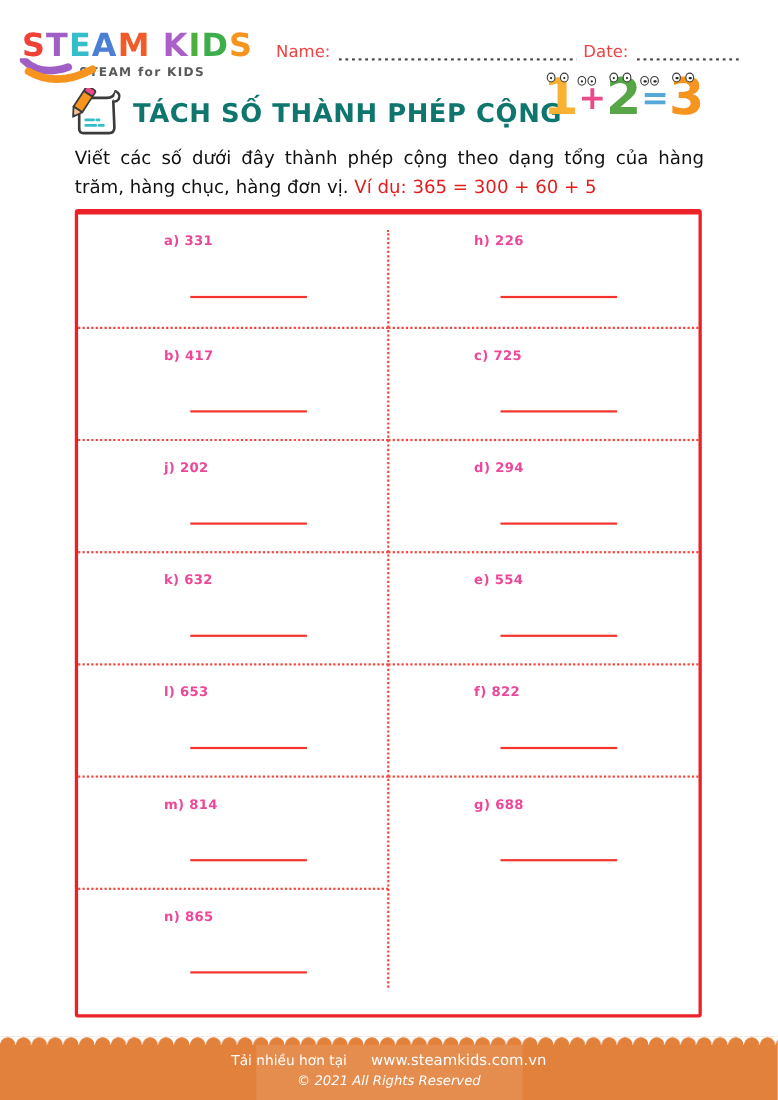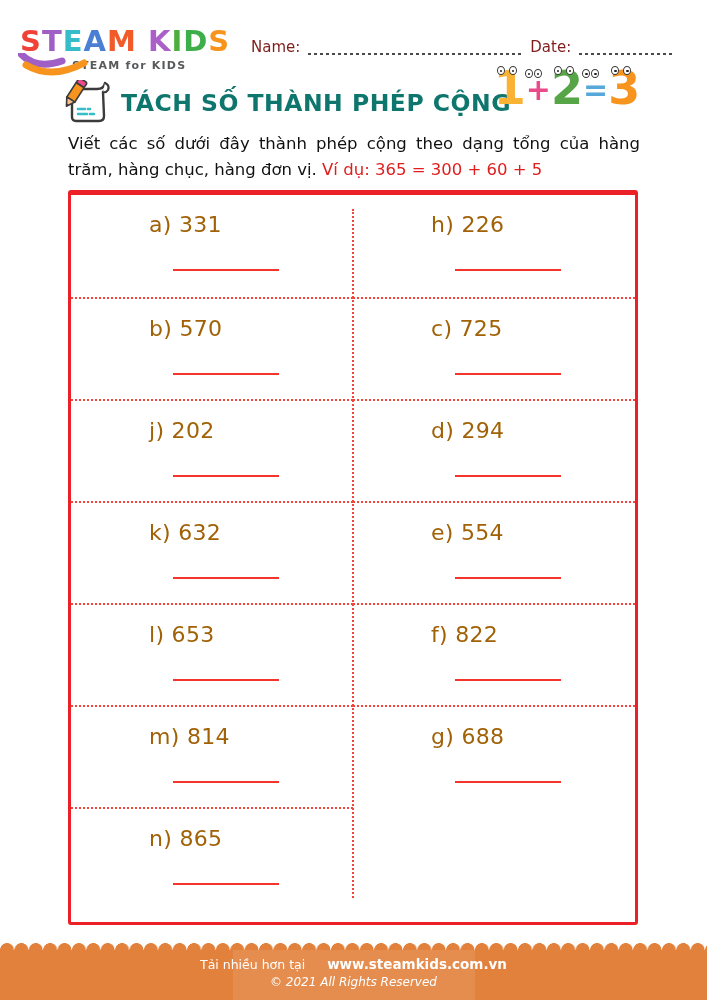--- a/index.html
+++ b/index.html
@@ -16,21 +16,21 @@
   .logo-wrap { position:absolute; left:20px; top:27px; }
   .logo-text { font-size:29px; font-weight:bold; line-height:1; letter-spacing:1px; white-space:nowrap; }
   .logo-swoosh { position:absolute; left:-2px; top:26px; }
   .logo-sub {
     font-size:11px; font-weight:bold; color:#58595B;
     letter-spacing:1.2px; margin:3px 0 0 52px;
   }
 
   .header-fields {
     position:absolute; left:251px; top:38px; width:436px;
-    font-size:15px; color:#7f1d1d; display:flex; align-items:flex-end;
+    font-size:15px; color:#ef4444; display:flex; align-items:flex-end;
   }
   .dashline {
     display:inline-block; height:14px;
     background-image:repeating-linear-gradient(90deg,#4a4a4a 0 3px,transparent 3px 6px);
     background-repeat:repeat-x; background-position:0 bottom; background-size:6px 2px;
   }
   .name-line { width:216px; margin:0 6px 1px 8px; }
   .date-line { width:94px;  margin:0 0 1px 8px; }
 
   
@@ -70,41 +70,41 @@
     grid-template-rows:repeat(6,102px) 1fr;
   }
   .v-divider {
     position:absolute; left:calc(50% - 1px); top:14px; bottom:24px;
     border-left:2px dotted #F5443C;
   }
   .cell { position:relative; }
   .row-sep { border-top:2px dotted #F5443C; }
   .cell .label {
     position:absolute; left:78px; top:17px;
-    font-size:22px; font-weight:normal; color:#a16207; letter-spacing:0.3px;
+    font-size:12px; font-weight:bold; color:#ec4899; letter-spacing:0.3px;
   }
   .cell .answer-line {
     position:absolute; left:102px; top:74px; width:106px;
     border-bottom:2px solid #F5352B;
   }
 
   
   .footer { position:absolute; left:0; right:0; bottom:0; height:50px; background:#E2813C; }
   .footer-scallops {
     position:absolute; bottom:50px; left:0; right:0; height:8px;
     background-image:radial-gradient(circle 7px at 7px 8px, #E2813C 6.6px, transparent 7.2px);
     background-size:14.4px 8px; background-repeat:repeat-x;
   }
   .footer-band {
     position:absolute; left:50%; transform:translateX(-50%);
     width:242px; top:0; bottom:0; background:rgba(255,255,255,0.10);
   }
   .footer-text { position:relative; text-align:center; color:#fff; padding-top:6px; }
   .footer-line1 { font-size:12.5px; }
-  .site { font-weight:bold; font-size:13.5px;margin-left:18px; }
+  .site { font-weight:normal; font-size:13.5px;margin-left:18px; }
   .footer-line2 { font-size:12px; font-style:italic; margin-top:3px; }
 </style>
 </head>
 <body>
 
 <div class="logo-wrap">
   <div class="logo-text" id="logo-letters"><span style="color: rgb(239, 65, 54);">S</span><span style="color: rgb(160, 95, 196);">T</span><span style="color: rgb(53, 189, 201);">E</span><span style="color: rgb(74, 127, 212);">A</span><span style="color: rgb(241, 90, 41);">M</span><span style="color: rgb(0, 0, 0);"> </span><span style="color: rgb(171, 95, 201);">K</span><span style="color: rgb(76, 175, 62);">I</span><span style="color: rgb(61, 174, 73);">D</span><span style="color: rgb(247, 148, 29);">S</span></div>
   <svg class="logo-swoosh" width="92" height="26" viewBox="0 0 92 26">
     <path d="M3 1 Q18 17 44 8" fill="none" stroke="#A05FC4" stroke-width="7" stroke-linecap="round"></path>
     <path d="M8 12 Q34 27 66 10" fill="none" stroke="#F7941D" stroke-width="7" stroke-linecap="round"></path>
@@ -153,21 +153,21 @@
   <div class="cell">
     <span class="label">a) 331</span>
     <span class="answer-line"></span>
   </div>
   <div class="cell">
     <span class="label">h) 226</span>
     <span class="answer-line"></span>
   </div>
 
   <div class="cell row-sep">
-    <span class="label">b) 570</span>
+    <span class="label">b) 417</span>
     <span class="answer-line"></span>
   </div>
 
   <div class="cell row-sep">
     <span class="label">c) 725</span>
     <span class="answer-line"></span>
   </div>
   <div class="cell row-sep">
     <span class="label">j) 202</span>
     <span class="answer-line"></span>

